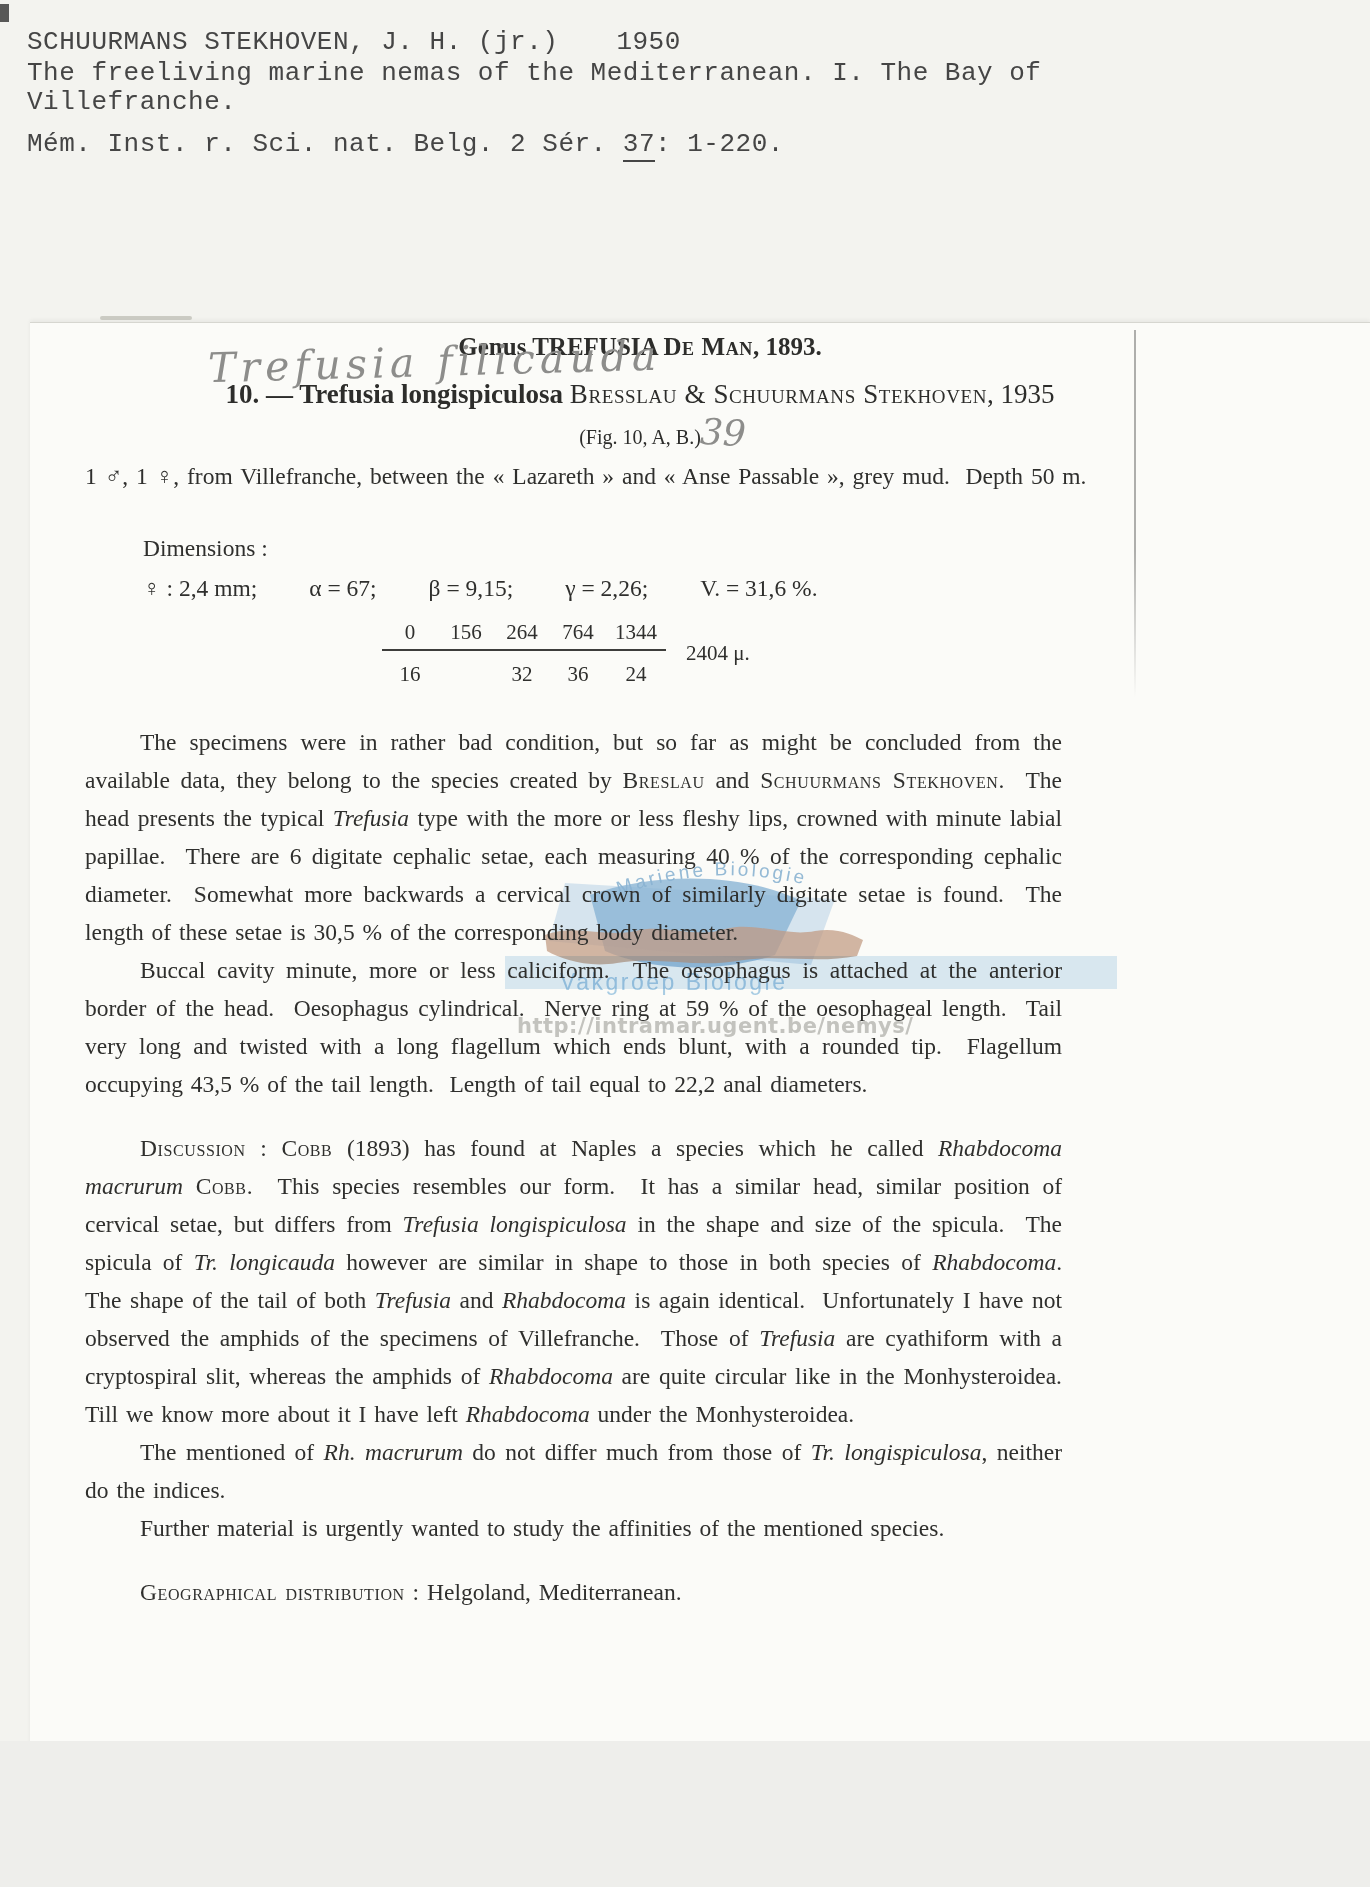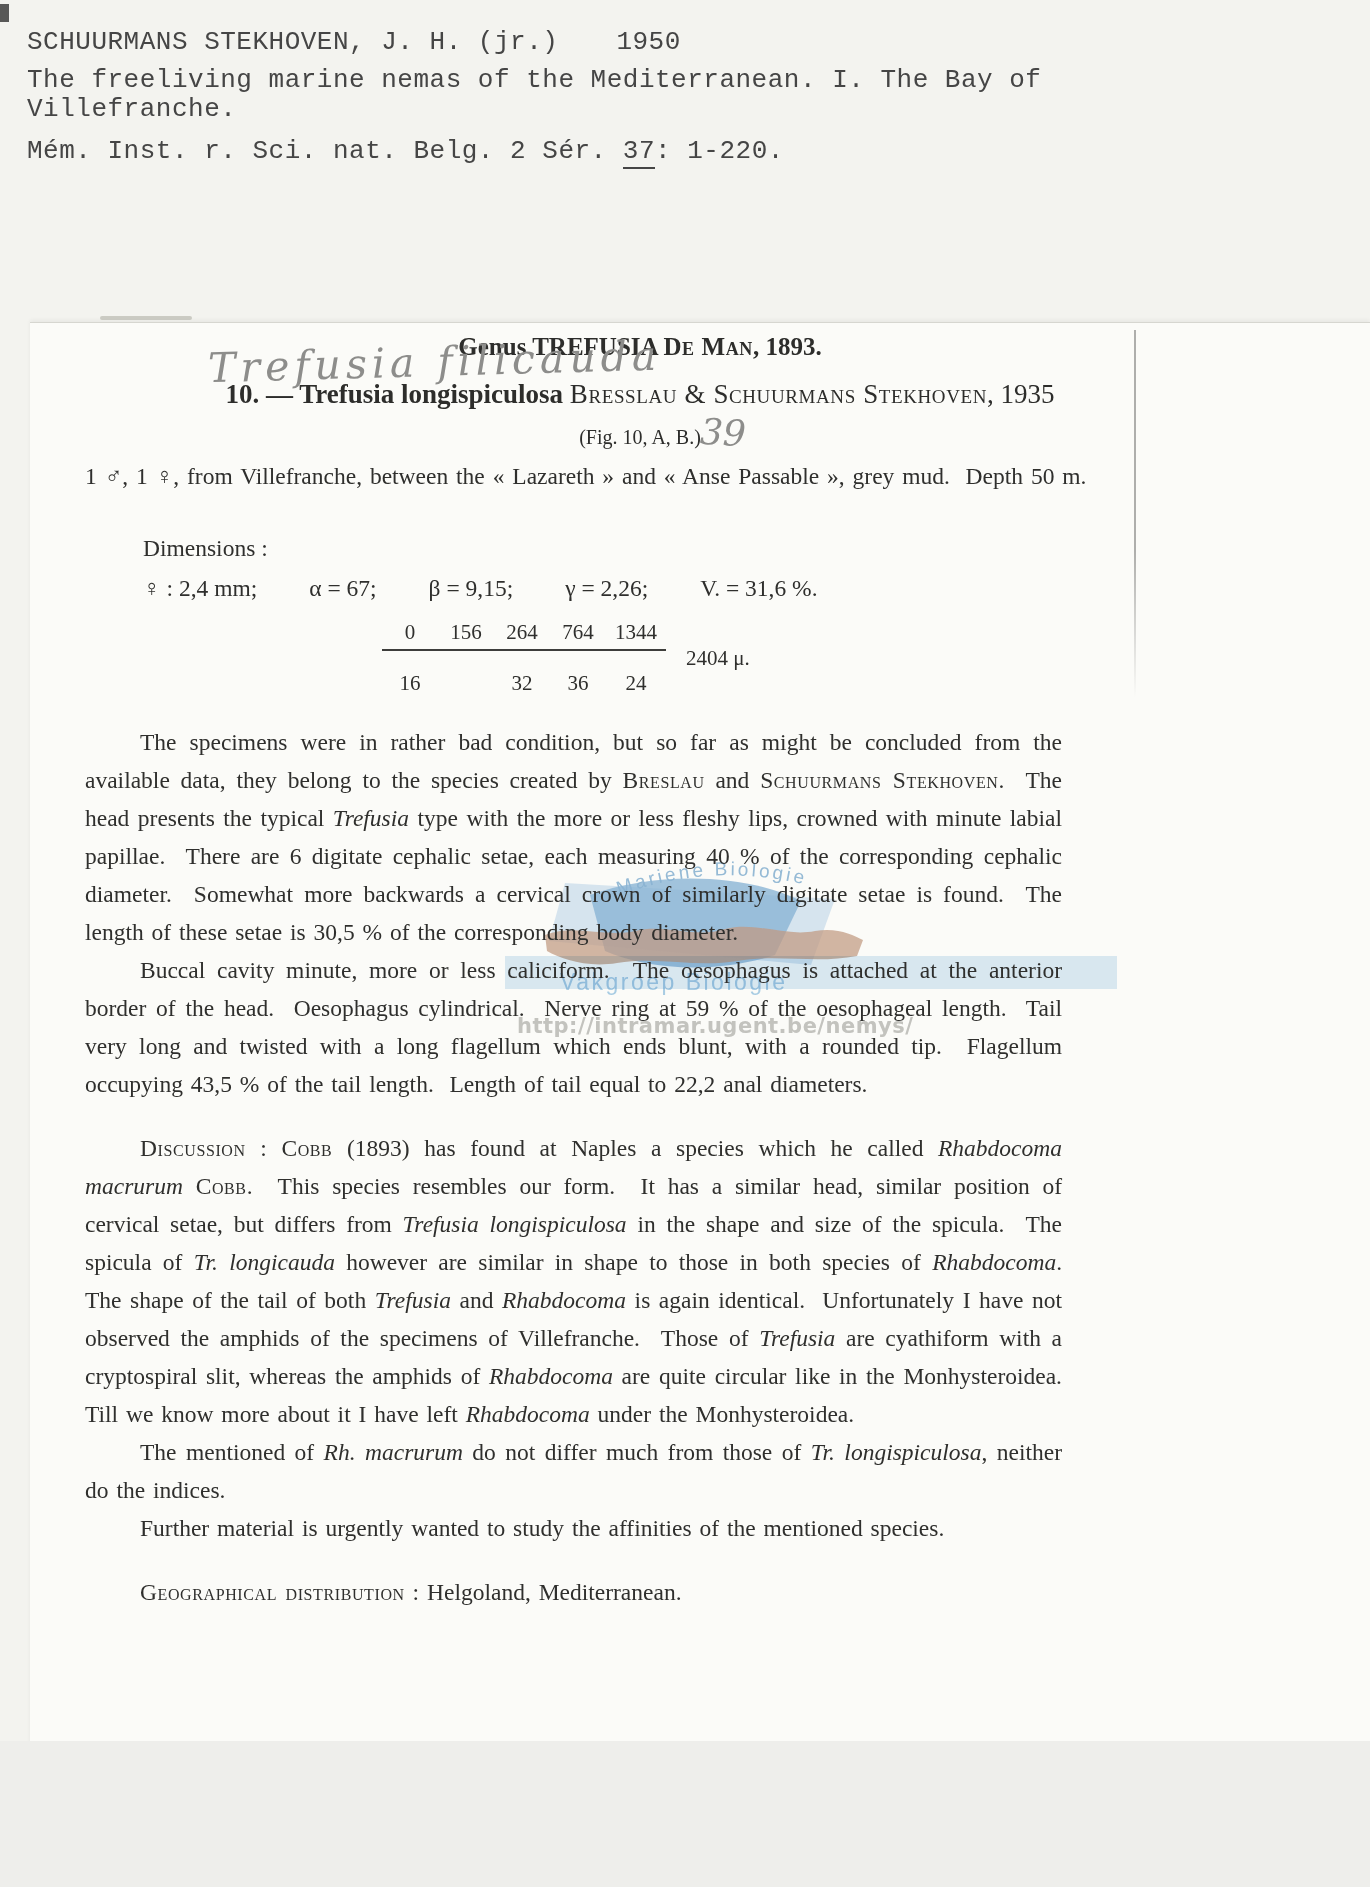--- a/index.html
+++ b/index.html
@@ -5,21 +5,21 @@
   html,body{margin:0;padding:0;}
   body{width:1370px;height:1887px;background:#eeeeeb;font-family:"Liberation Serif",serif;}
   .page{position:relative;width:1370px;height:1741px;background:#f3f3ef;overflow:hidden;}
 
   
   .citation{position:absolute;left:27px;top:28px;z-index:2;
     font-family:"Liberation Mono","DejaVu Sans Mono",monospace;
     color:#454545;font-size:26px;letter-spacing:.5px;line-height:29px;}
   .cite-row1{white-space:nowrap;}
   .cite-year{margin-left:58px;}
-  .cite-title{margin-top:9px;}
+  .cite-title{margin-top:2px;}
   .cite-journal{margin-top:13px;white-space:nowrap;}
   .vol-underline{border-bottom:2px solid #454545;padding-bottom:1px;}
 
   
   .clipping{position:absolute;left:30px;top:322px;width:1340px;height:1546px;
     background:#fbfbf8;border-top:1px solid #d6d6d0;
     box-shadow:0 -2px 4px rgba(0,0,0,.05);}
   .clipping > *{position:absolute;}
   .heading-box{left:55px;width:1110px;text-align:center;color:#2d2d2b;z-index:1;}
   .genus{top:10px;font-size:25px;margin:0;font-weight:bold;}
@@ -32,21 +32,21 @@
   .occurrence{left:55px;top:134px;width:977px;margin:0;z-index:1;
     font-size:23.5px;line-height:38px;color:#2f2f2d;text-align:justify;
     padding-left:58px;text-indent:-58px;word-spacing:2px;white-space:pre-wrap;}
   .dim-label{left:113px;top:212px;margin:0;font-size:23.5px;color:#2f2f2d;z-index:1;}
   .dim-row{left:113px;top:252px;display:flex;gap:52px;font-size:23.5px;color:#2f2f2d;z-index:1;white-space:nowrap;}
 
   .formula{left:352px;top:296px;display:flex;align-items:center;gap:20px;z-index:1;color:#2f2f2d;}
   .formula table{border-collapse:collapse;font-size:21px;}
   .formula td{padding:1px 9px;text-align:center;min-width:38px;}
   .formula tr.num td{border-bottom:2px solid #3d3d3b;padding-bottom:4px;}
-  .formula tr.den td{padding-top:20px;}
+  .formula tr.den td{padding-top:11px;}
   .formula-total{font-size:21px;}
 
   .body-text{left:55px;top:400px;width:977px;z-index:1;
     font-size:23.5px;line-height:38px;color:#2f2f2d;text-align:justify;word-spacing:2px;}
   .body-text p{margin:0;text-indent:55px;white-space:pre-wrap;}
   .body-text p.gap-before{margin-top:26px;}
 
   
   .wm{pointer-events:none;mix-blend-mode:multiply;z-index:0;}
   .wm-band{left:475px;top:633px;width:612px;height:33px;background:rgba(178,211,236,.45);}

